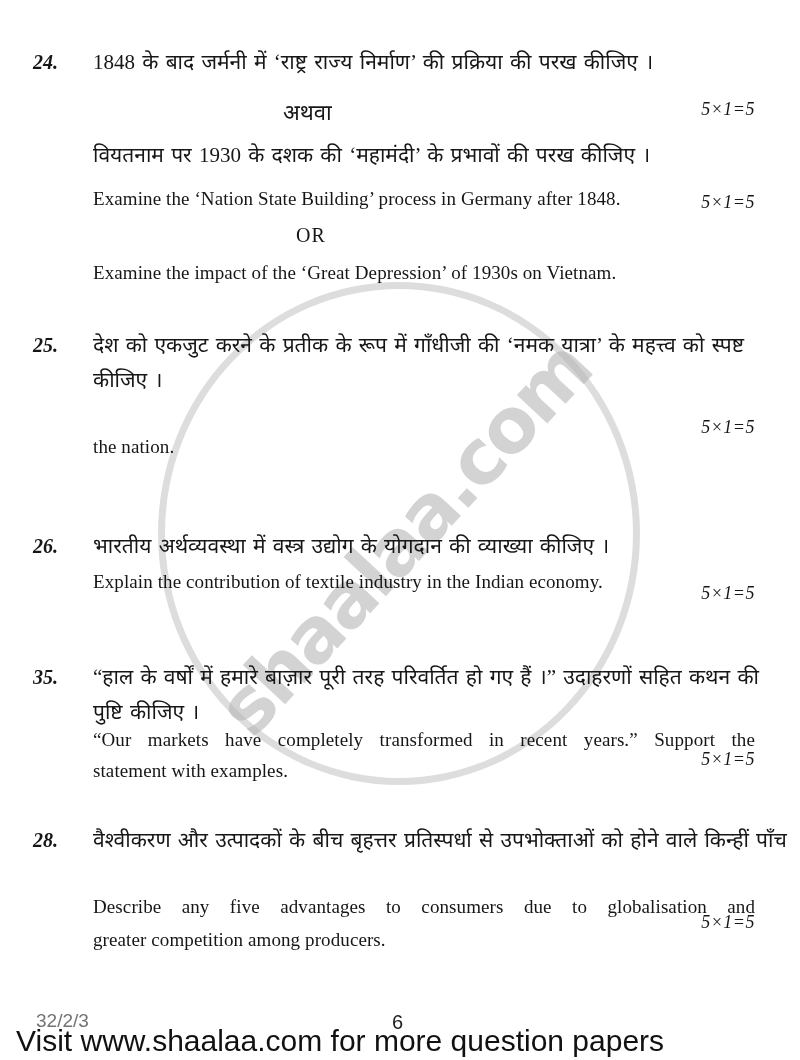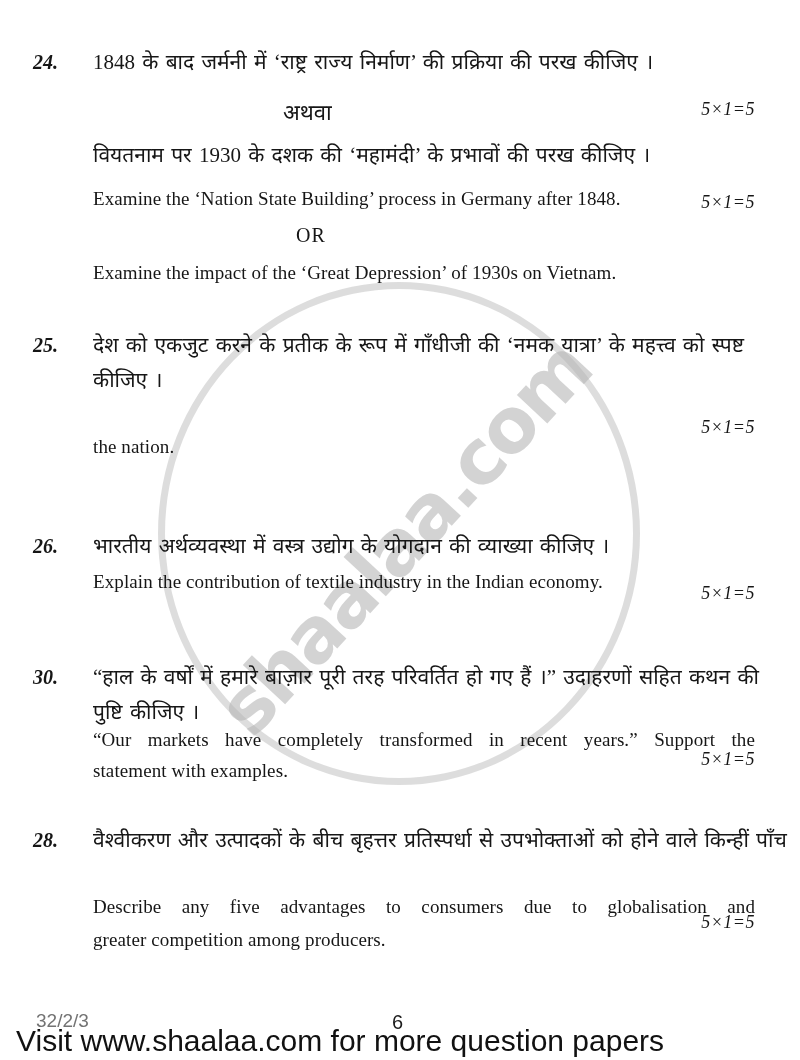--- a/index.html
+++ b/index.html
@@ -106,21 +106,21 @@
     <div class="row hi" style="top:531px">
       <span class="qnum">26.</span>
       <span>भारतीय अर्थव्यवस्था में वस्त्र उद्योग के योगदान की व्याख्या कीजिए ।</span>
       <span class="marks">5×1=5</span>
     </div>
     <div class="row en" style="top:569px">
       <span>Explain the contribution of textile industry in the Indian economy.</span>
     </div>
 
     <div class="row hi" style="top:662px">
-      <span class="qnum">30.</span>
+      <span class="qnum">35.</span>
       <span>“हाल के वर्षों में हमारे बाज़ार पूरी तरह परिवर्तित हो गए हैं ।” उदाहरणों सहित कथन की</span>
     </div>
     <div class="row hi" style="top:697px">
       <span>पुष्टि कीजिए ।</span>
       <span class="marks">5×1=5</span>
     </div>
     <div class="row en en-just" style="top:727px">
       <span>“Our markets have completely transformed in recent years.” Support the</span>
     </div>
     <div class="row en" style="top:758px">

